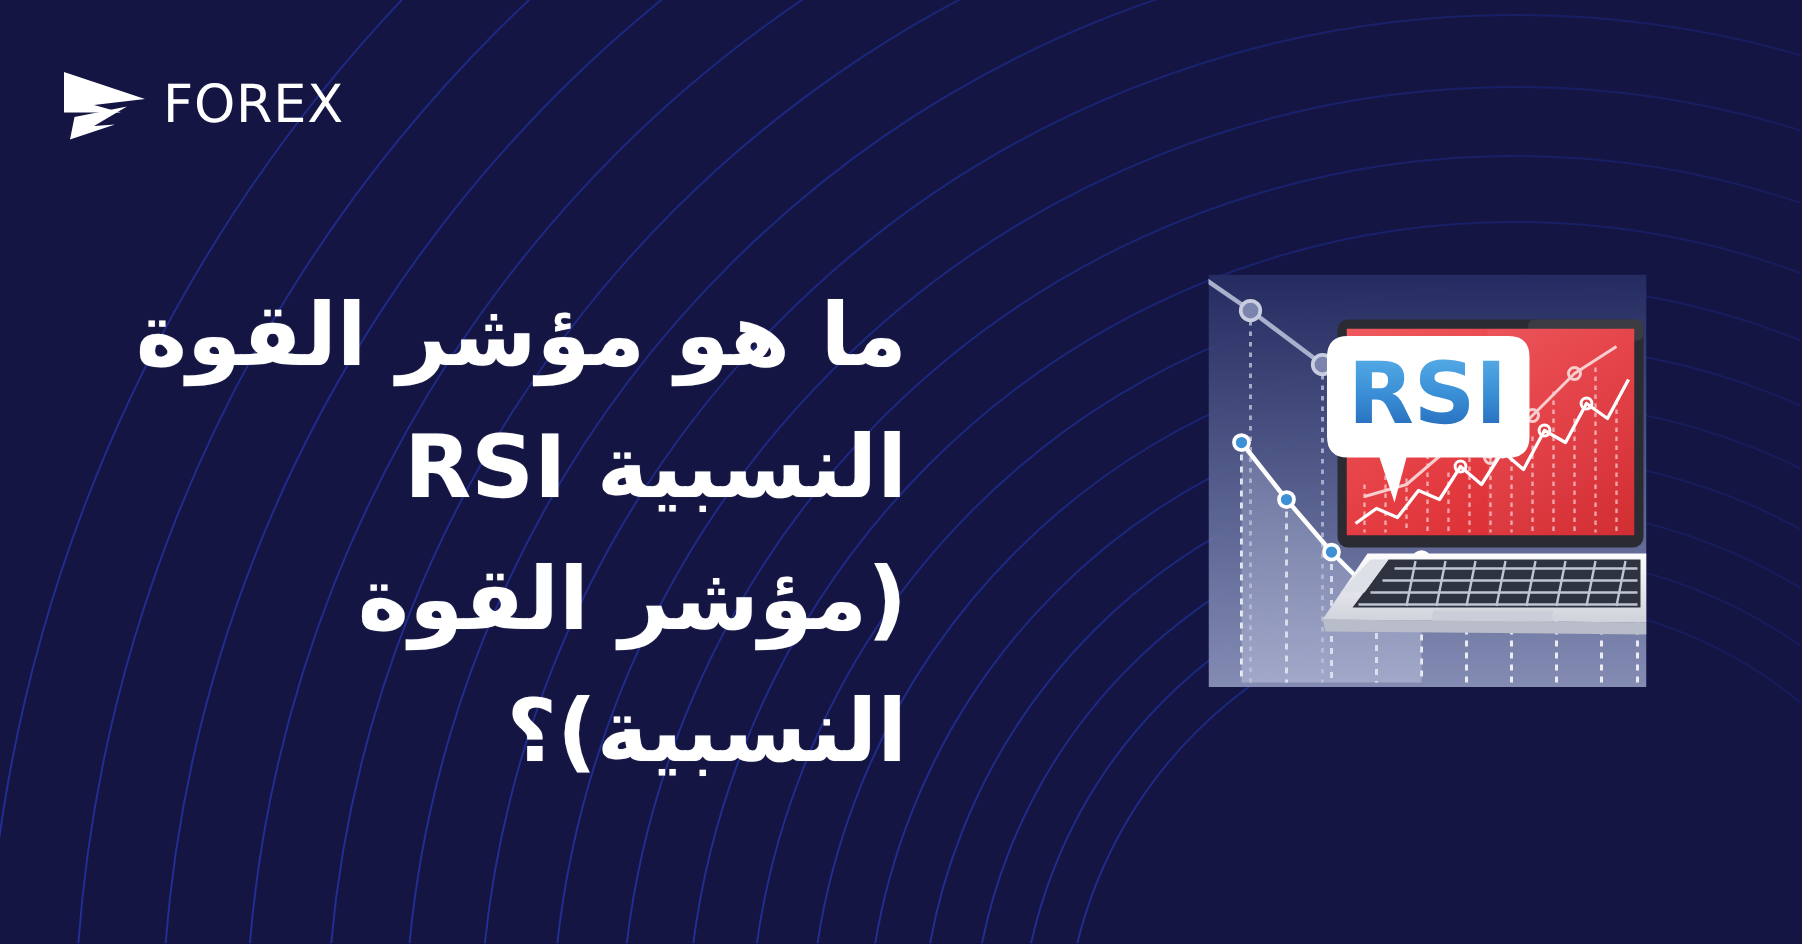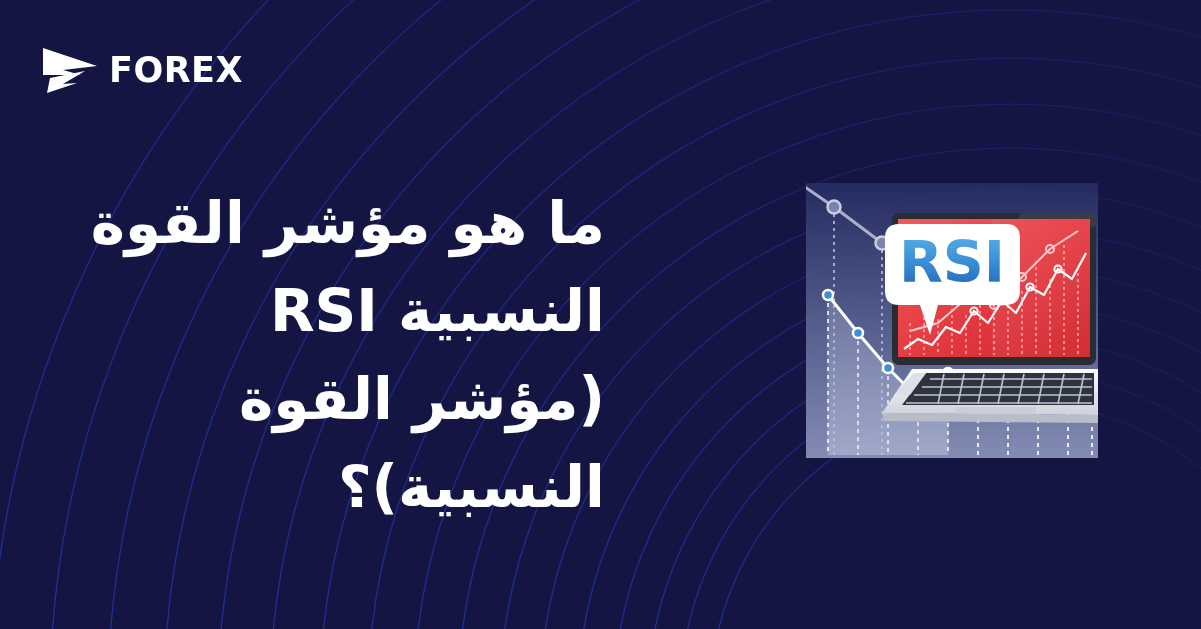--- a/index.html
+++ b/index.html
@@ -12,21 +12,21 @@
   }
   #stage{position:absolute;inset:0;width:1201px;height:629px;overflow:hidden;}
 
   
   .bg-arcs{position:absolute;left:0;top:0;width:1201px;height:629px;}
 
   
   .logo{position:absolute;left:41px;top:44px;display:flex;align-items:center;gap:10px;direction:ltr;}
   .logo-mark{width:58px;height:52px;display:block;}
   .logo-word{
-    color:#ffffff;font-weight:700;font-size:35px;letter-spacing:.5px;
+    color:#ffffff;font-weight:400;font-size:35px;letter-spacing:.5px;
     line-height:1;font-family:"DejaVu Sans","Liberation Sans",sans-serif;
     display:flex;align-items:flex-end;
   }
 
   
   .headline{
     position:absolute;right:596px;top:140px;width:640px;
     text-align:right;direction:rtl;
     color:#ffffff;font-weight:700;font-size:58px;line-height:1.52;
     letter-spacing:0px;

